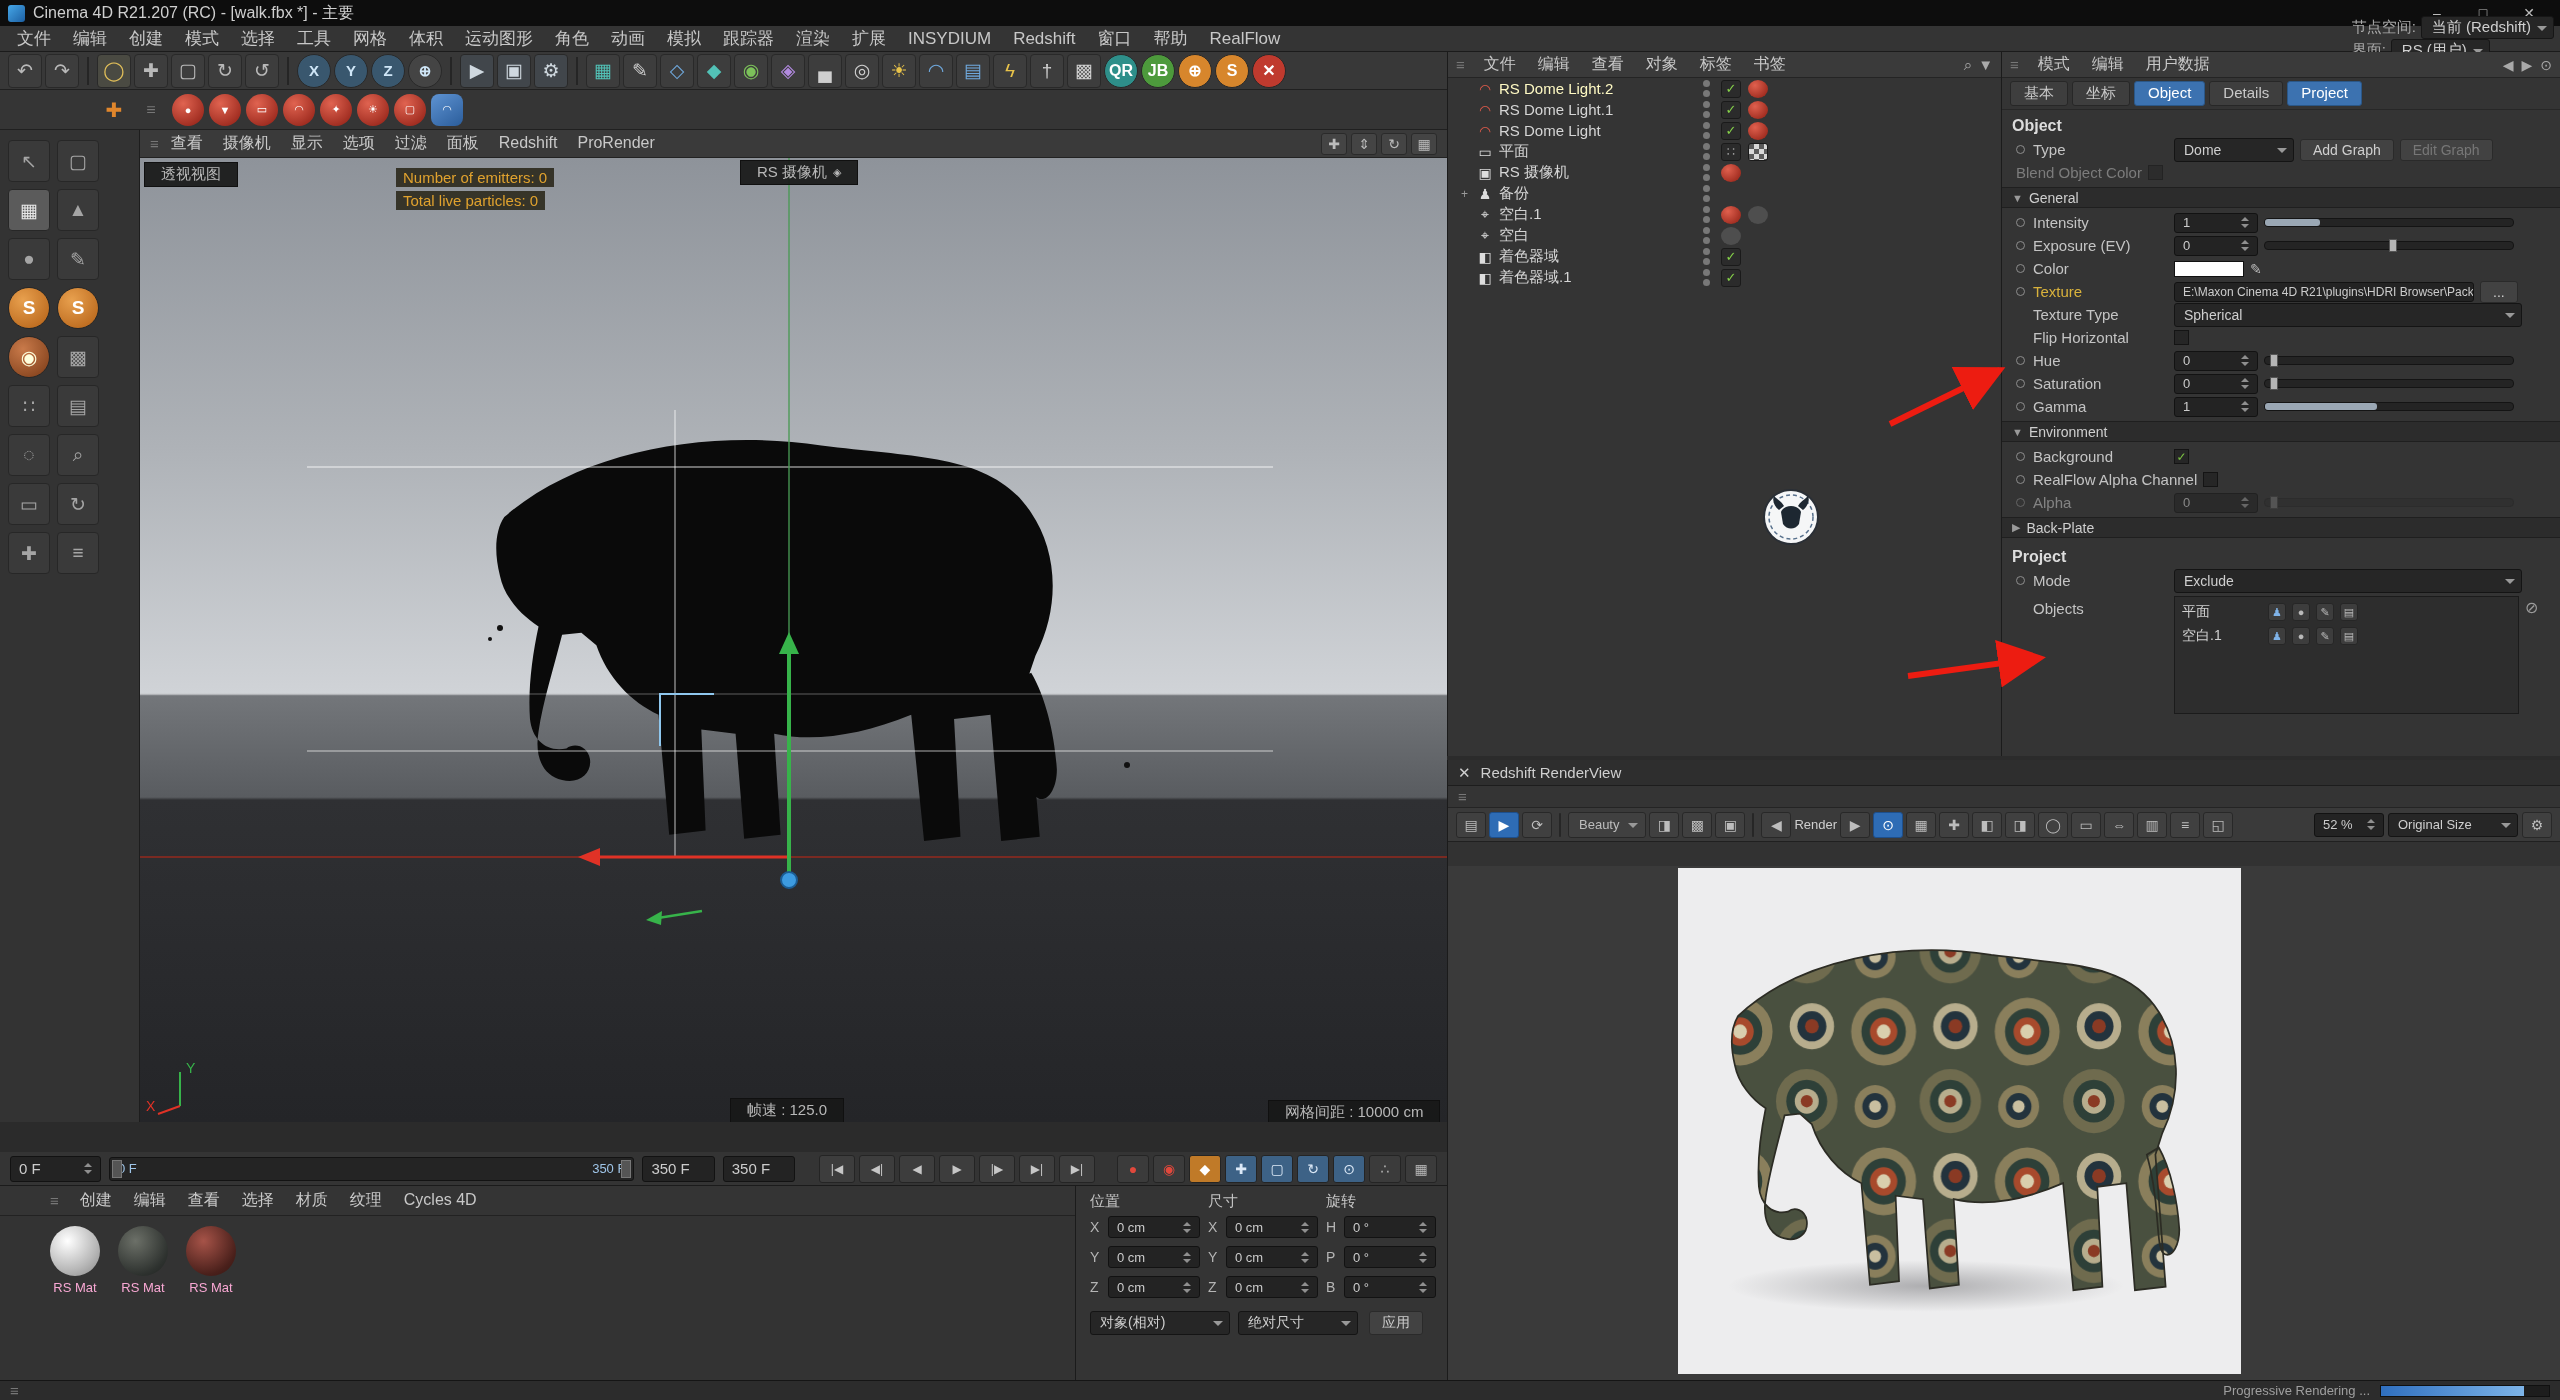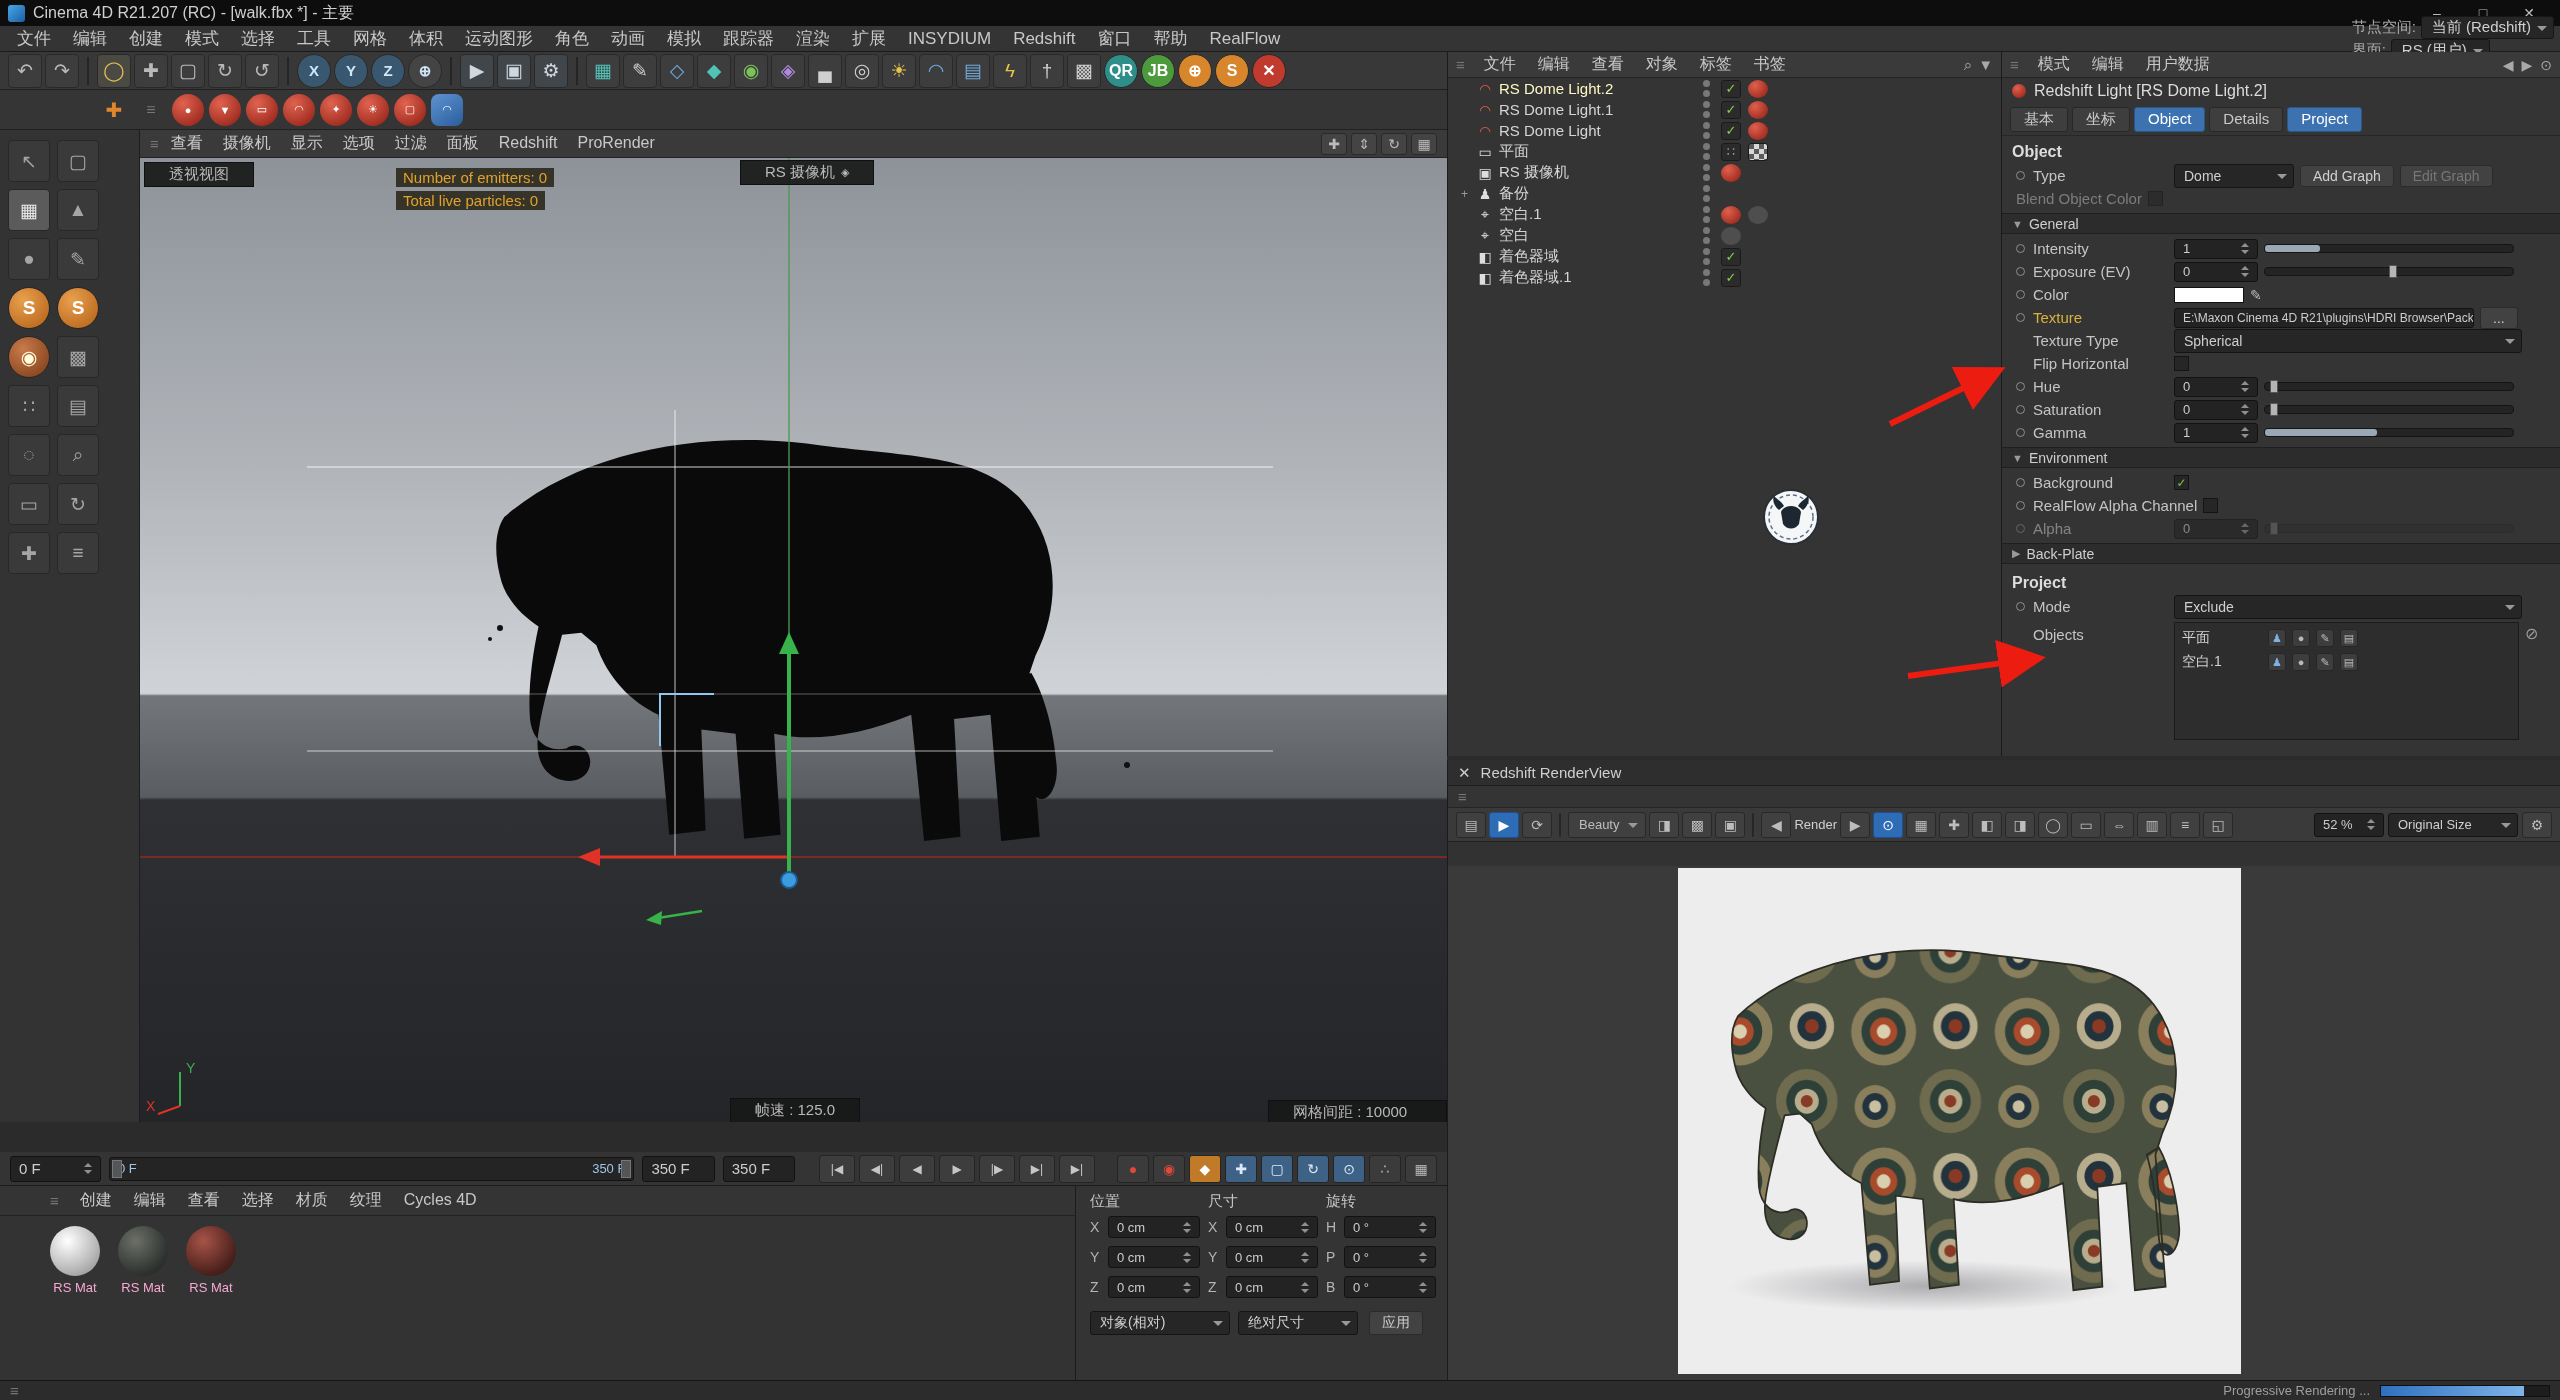--- a/index.html
+++ b/index.html
@@ -39,21 +39,21 @@
 .pic{width:42px;height:42px;background:#3a3a3a;border:1px solid #272727;border-radius:4px;display:flex;align-items:center;justify-content:center;font-size:19px;color:#a5a5a5}
 .pic.hl{background:#5b5b5b;color:#e8e8e8}
 .pic.obadge{background:radial-gradient(circle at 35% 30%,#e8a04e,#b35f14);color:#fff;border-radius:50%;font-weight:bold}
 .pic.potbadge{background:radial-gradient(circle at 35% 30%,#c97a4a,#7a3a16);color:#ffd;border-radius:50%}
 
 .vph{background:#3a3a3a;border-bottom:1px solid #222;display:flex;align-items:center;font-size:16px;padding:0 10px;gap:2px}
 .vm{padding:1px 10px;white-space:nowrap}
 .vnav{margin-left:auto;display:flex;gap:4px}
 .vni{width:26px;height:22px;display:flex;align-items:center;justify-content:center;background:#444;border:1px solid #2a2a2a;border-radius:3px;font-size:14px;color:#bbb}
 .vpcanvas{overflow:hidden;background:linear-gradient(180deg,#8e939a 0%,#aeb2b7 30%,#d0d3d7 55.5%,#73767a 55.8%,#595c60 66.3%,#2f3033 66.6%,#242528 100%)}
-.vlab{position:absolute;background:rgba(24,24,24,.92);color:#b8b8b8;font-size:15px;padding:2px 24px;border:1px solid #101010}
+.vlab{position:absolute;background:rgba(24,24,24,.92);color:#b8b8b8;font-size:15px;padding:2px 16px;border:1px solid #101010}
 .warn{color:#e0a22e;background:rgba(38,34,20,.85);font-size:15px;padding:1px 7px;margin-bottom:4px;width:fit-content}
 
 .ruler{background:#2f2f2f;border-top:1px solid #191919;border-bottom:1px solid #191919;position:relative}
 .ticks{position:absolute;left:56px;right:90px;top:4px;display:flex;justify-content:space-between}
 .tick{color:#9a9a9a;font-size:14px}
 .playhead{position:absolute;left:50px;top:3px;bottom:3px;width:26px;background:#646464;border:1px solid #8f8f8f;border-radius:2px}
 .rulerend{position:absolute;right:8px;top:3px}
 .pbar{background:#343434;display:flex;align-items:center;gap:8px;padding:0 10px;border-bottom:1px solid #1b1b1b}
 .fld{background:#232323;border:1px solid #121212;height:26px;font-size:15px;color:#ccc;display:flex;align-items:center;padding:0 8px;border-radius:3px;gap:6px}
 .spn{display:flex;flex-direction:column;gap:3px;margin-left:auto}
@@ -732,24 +732,20 @@
   <div class="am abs" style="left:2002px;top:52px;width:558px;height:704px">
     <div class="amhead">
       <span class="grip" style="margin-right:6px">≡</span>
       <span><span class="mi">模式</span><span class="mi">编辑</span><span class="mi">用户数据</span></span>
       <span class="amnav">
           <span>◀</span>
           <span>▶</span>
           <span>⊙</span>
         </span>
     </div>
-    <div class="amtitle">
-      <span class="rsdot"></span>
-      <span>Redshift Light [RS Dome Light.2]</span>
-    </div>
     <div class="atabs">
 
     <span class="atab">基本</span>
         <span class="atab">坐标</span>
         <span class="atab on">Object</span>
         <span class="atab">Details</span>
         <span class="atab on">Project</span>
       </div>
 
     <div class="ahdr">Object</div>

